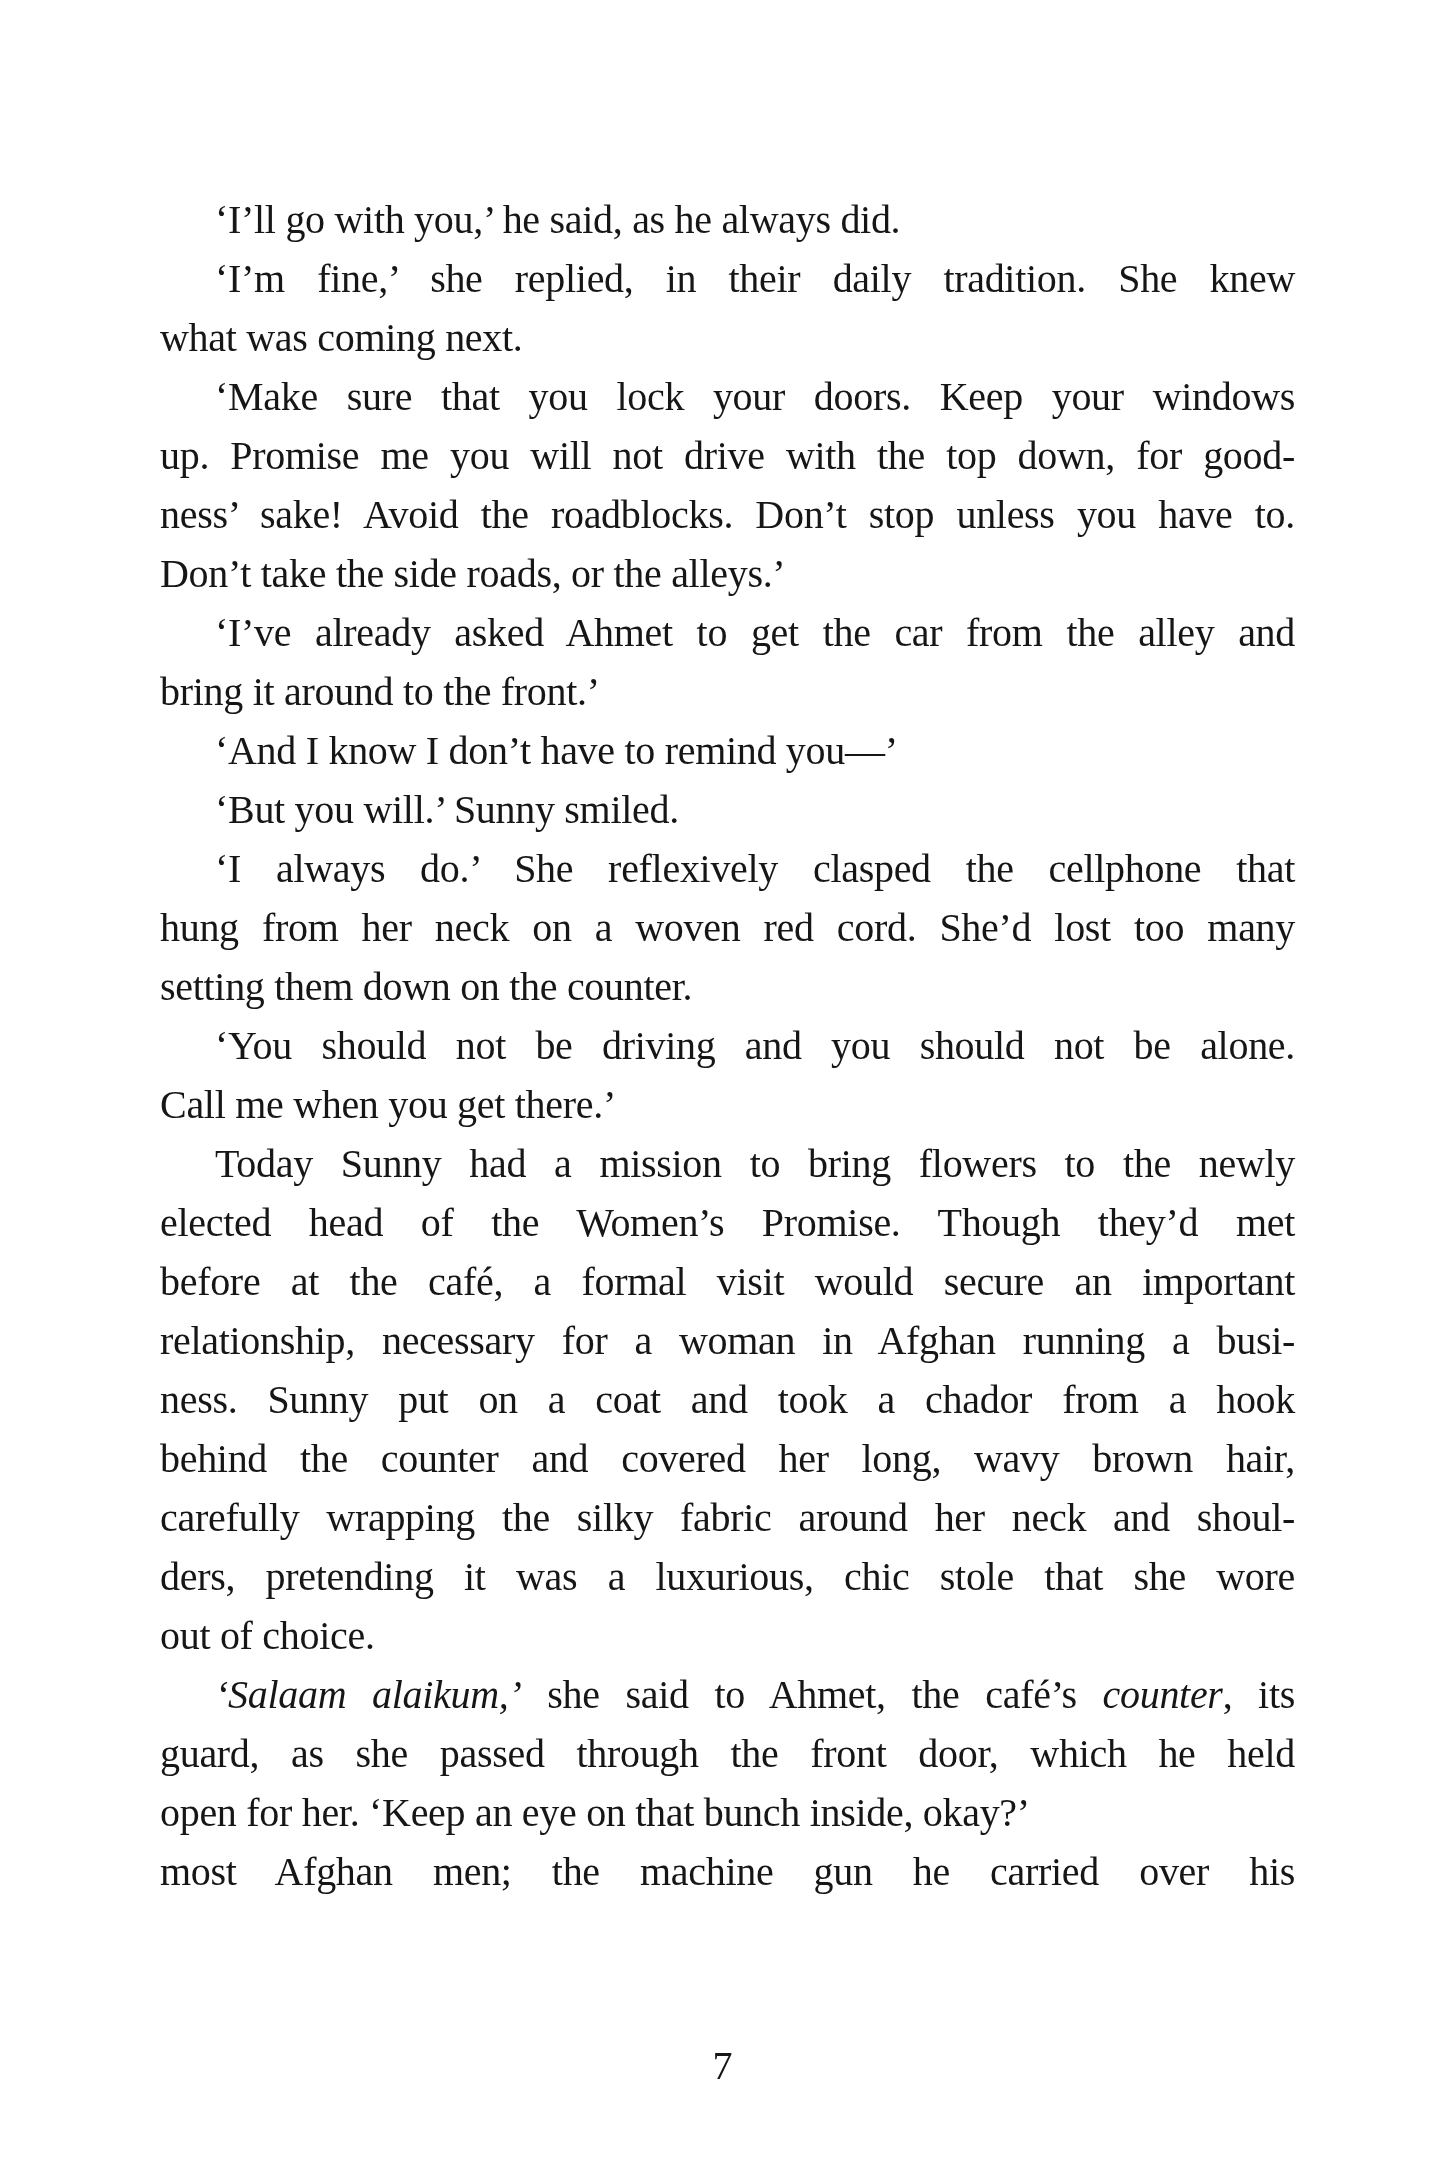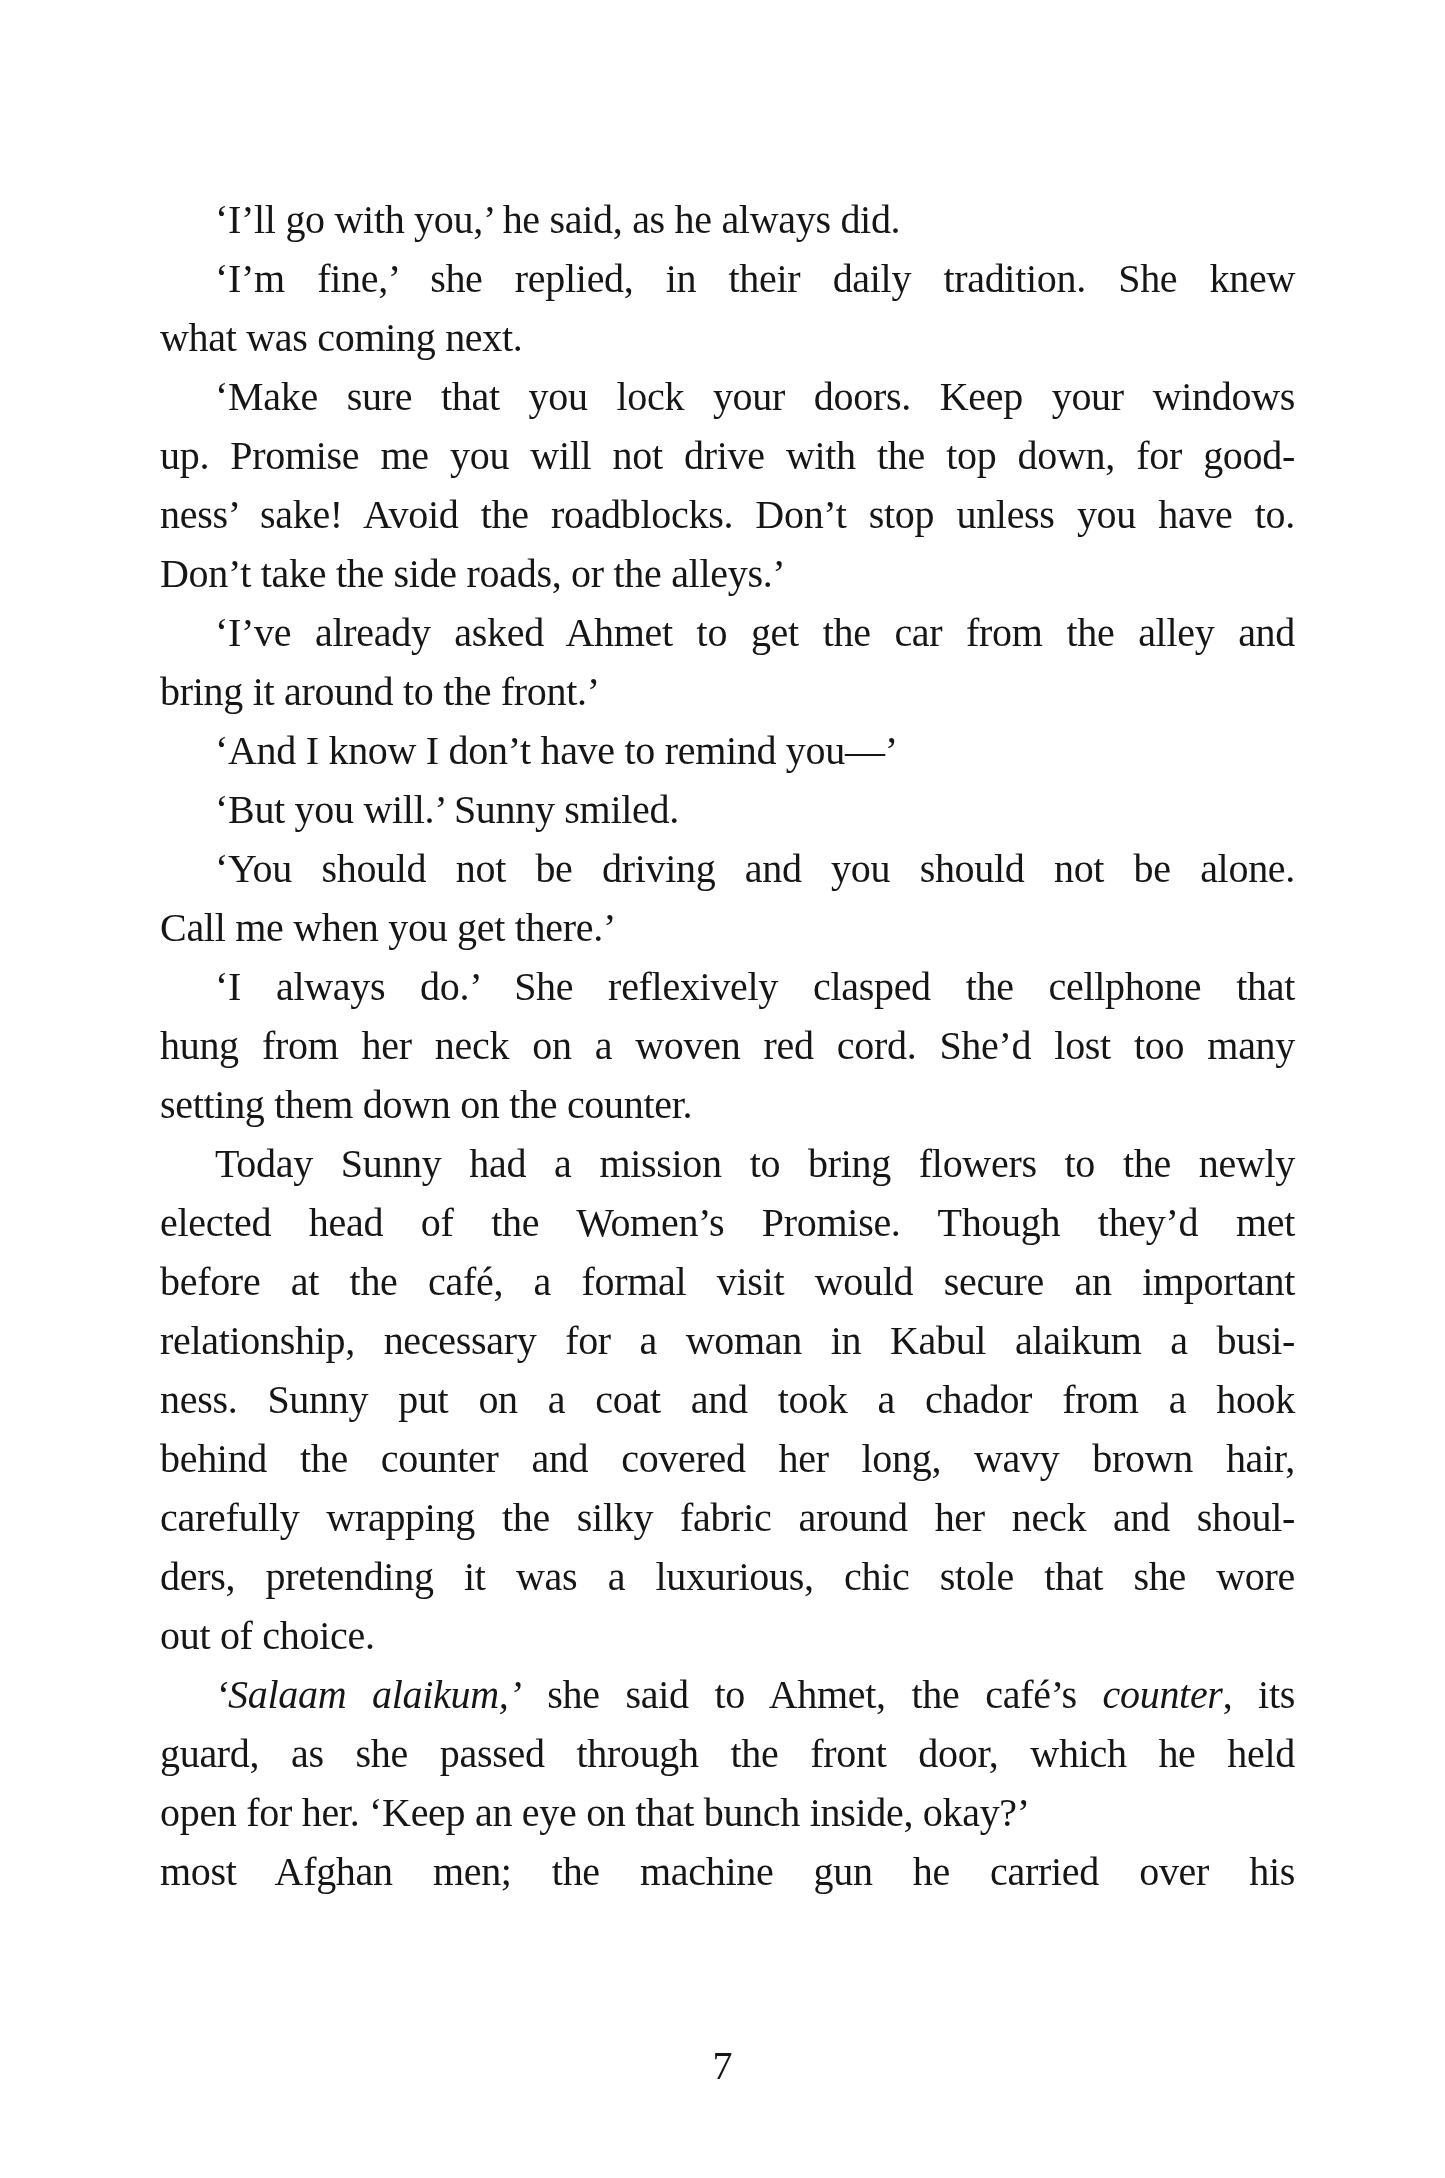--- a/index.html
+++ b/index.html
@@ -69,33 +69,33 @@
         <div class="line indent"><span>‘I’ve already asked Ahmet to get the car from the alley and</span></div>
         <div class="line last"><span>bring it around to the front.’</span></div>
       </div>
       <div class="paragraph">
         <div class="line indent last"><span>‘And I know I don’t have to remind you—’</span></div>
       </div>
       <div class="paragraph">
         <div class="line indent last"><span>‘But you will.’ Sunny smiled.</span></div>
       </div>
       <div class="paragraph">
-        <div class="line indent"><span>‘You should not be driving and you should not be alone.</span></div>
-        <div class="line last"><span>Call me when you get there.’</span></div>
-      </div>
-      <div class="paragraph">
         <div class="line indent"><span>‘I always do.’ She reflexively clasped the cellphone that</span></div>
         <div class="line"><span>hung from her neck on a woven red cord. She’d lost too many</span></div>
         <div class="line last"><span>setting them down on the counter.</span></div>
       </div>
       <div class="paragraph">
+        <div class="line indent"><span>‘You should not be driving and you should not be alone.</span></div>
+        <div class="line last"><span>Call me when you get there.’</span></div>
+      </div>
+      <div class="paragraph">
         <div class="line indent"><span>Today Sunny had a mission to bring flowers to the newly</span></div>
         <div class="line"><span>elected head of the Women’s Promise. Though they’d met</span></div>
         <div class="line"><span>before at the café, a formal visit would secure an important</span></div>
-        <div class="line"><span>relationship, necessary for a woman in Kabul alaikum a busi-</span></div>
+        <div class="line"><span>relationship, necessary for a woman in Afghan running a busi-</span></div>
         <div class="line"><span>ness. Sunny put on a coat and took a chador from a hook</span></div>
         <div class="line"><span>behind the counter and covered her long, wavy brown hair,</span></div>
         <div class="line"><span>carefully wrapping the silky fabric around her neck and shoul-</span></div>
         <div class="line"><span>ders, pretending it was a luxurious, chic stole that she wore</span></div>
         <div class="line last"><span>out of choice.</span></div>
       </div>
       <div class="paragraph">
         <div class="line indent"><span class="italic">‘Salaam alaikum,’</span><span> she said to Ahmet, the café’s </span><span class="italic">counter</span><span>, its</span></div>
         <div class="line"><span>guard, as she passed through the front door, which he held</span></div>
         <div class="line last"><span>open for her. ‘Keep an eye on that bunch inside, okay?’</span></div>

